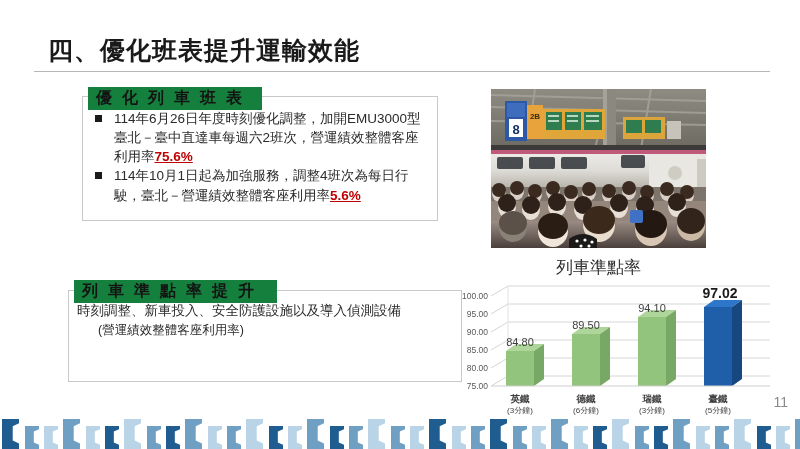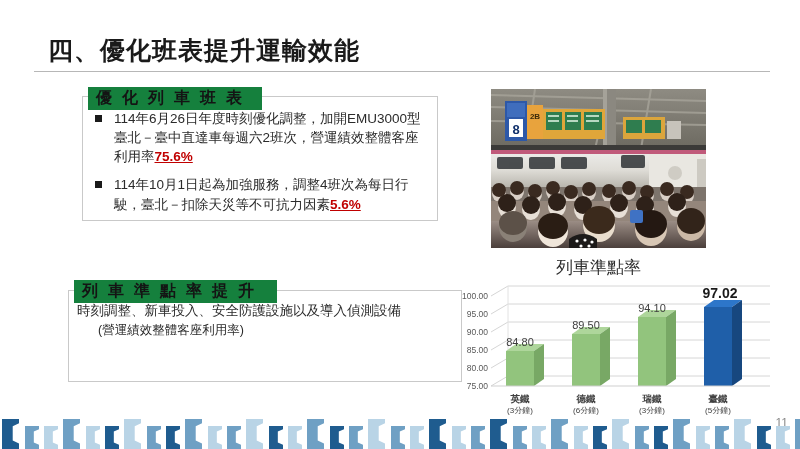--- a/index.html
+++ b/index.html
@@ -95,21 +95,20 @@
   ul.bullets {
     list-style: none;
     margin: 0;
     padding: 0;
   }
   ul.bullets > li {
     position: relative;
     padding-left: 21px;
     font-size: 13.5px;
     line-height: 1.42;
-    margin-bottom: 9px;
   }
   ul.bullets > li:last-child { margin-bottom: 0; }
   ul.bullets > li::before {
     content: "";
     position: absolute;
     left: 2px;
     top: 6px;
     width: 7px;
     height: 7px;
     background: #1a1a1a;
@@ -160,22 +159,22 @@
     top: 278px;
     width: 330px;
     height: 140px;
   }
   #chart svg { display: block; }
 
   
   .page-number {
     position: absolute;
     right: 12px;
-    top: 416px;
-    font-size: 12px;
+    top: 394px;
+    font-size: 14px;
     color: #8a8a8a;
   }
 
   
   #rail-footer {
     position: absolute;
     left: 0;
     bottom: 0;
     width: 800px;
     height: 42px;
@@ -188,21 +187,21 @@
 <div class="slide-title">四、優化班表提升運輸效能</div>
 <div class="title-rule"></div>
 
 <div class="panel" id="panel-schedule">
   <div class="panel-body">
     <ul class="bullets">
       <li>
         <span>114年6月26日年度時刻優化調整，加開EMU3000型臺北－臺中直達車每週六2班次，營運績效整體客座利用率</span><span class="hl">75.6%</span>
       </li>
       <li>
-        <span>114年10月1日起為加強服務，調整4班次為每日行駛，臺北－扣除天災等不可抗力因素</span><span class="hl">5.6%</span>
+        <span>114年10月1日起為加強服務，調整4班次為每日行駛，臺北－營運績效整體客座利用率</span><span class="hl">5.6%</span>
       </li>
     </ul>
   </div>
 </div>
 <div class="panel-heading" id="panel-schedule-heading">優化列車班表</div>
 
 <div class="panel" id="panel-punctuality">
   <div class="panel-body">
     <p class="plain-line">時刻調整、新車投入、安全防護設施以及導入偵測設備</p>
     <p class="sub-note">(營運績效整體客座利用率)</p>

